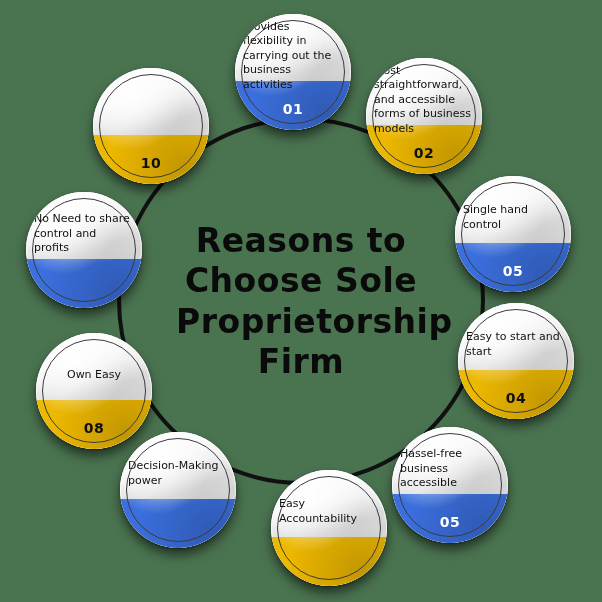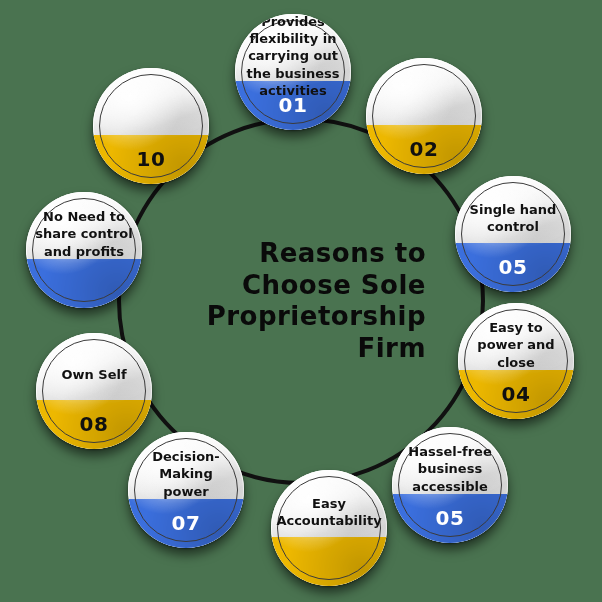--- a/index.html
+++ b/index.html
@@ -36,25 +36,25 @@
   }
 
   
   .center-title {
     position: absolute;
     left: 301px;
     top: 301px;
     width: 250px;
     margin-left: -125px;
     transform: translateY(-50%);
-    text-align: right;
+    text-align: center;
     color: #0a0a0a;
     font-family: "DejaVu Sans", sans-serif;
     font-weight: bold;
-    font-size: 26px;
+    font-size: 33px;
     line-height: 1.22;
     letter-spacing: 0.5px;
     white-space: pre-line;
   }
 
   
   .bubble {
     position: absolute;
     width: 116px;
     height: 116px;
@@ -120,39 +120,39 @@
 
   .bubble .label {
     position: absolute;
     left: 8px;
     right: 8px;
     top: 20px;
     height: 44px;
     display: flex;
     align-items: center;
     justify-content: center;
-    text-align: center;
+    text-align: left;
     z-index: 5;
     color: #111111;
     font-family: "DejaVu Sans", sans-serif;
-    font-weight: bold;
-    font-size: 13px;
+    font-weight: normal;
+    font-size: 11px;
     line-height: 1.32;
   }
 
   .bubble .num {
     position: absolute;
     left: 0;
     right: 0;
     bottom: 13px;
     text-align: center;
     z-index: 5;
     font-family: "DejaVu Sans", sans-serif;
     font-weight: bold;
-    font-size: 20px;
+    font-size: 14px;
     letter-spacing: 0.5px;
   }
   .bubble.blue .num { color: #ffffff; }
   .bubble.yellow .num { color: #101010; }
 </style>
 </head>
 <body>
 
 <div id="infographic" style="background: rgb(74, 115, 80);">
 
@@ -170,67 +170,67 @@
         <div class="shade"></div>
         <div class="inner-ring"></div>
         <div class="label">Provides flexibility in carrying out the business activities</div>
         <div class="num" style="color: rgb(255, 255, 255);">01</div>
       </div>
       <div class="bubble yellow" style="left: 366px; top: 58px;">
         <div class="fill" style="background: rgb(237, 184, 0);"></div>
         <div class="gloss"></div>
         <div class="shade"></div>
         <div class="inner-ring"></div>
+        <div class="label">Most straightforward, and accessible forms of business models</div>
         <div class="num" style="color: rgb(16, 16, 16);">02</div>
       </div>
       <div class="bubble blue" style="left: 455px; top: 176px;">
         <div class="fill" style="background: rgb(59, 111, 221);"></div>
         <div class="gloss"></div>
         <div class="shade"></div>
         <div class="inner-ring"></div>
         <div class="label">Single hand control</div>
         <div class="num" style="color: rgb(255, 255, 255);">05</div>
       </div>
       <div class="bubble yellow" style="left: 458px; top: 303px;">
         <div class="fill" style="background: rgb(237, 184, 0);"></div>
         <div class="gloss"></div>
         <div class="shade"></div>
         <div class="inner-ring"></div>
-        <div class="label">Easy to power and close</div>
+        <div class="label">Easy to start and start</div>
         <div class="num" style="color: rgb(16, 16, 16); margin-top: 7px;">04</div>
       </div>
       <div class="bubble blue" style="left: 392px; top: 427px;">
         <div class="fill" style="background: rgb(59, 111, 221);"></div>
         <div class="gloss"></div>
         <div class="shade"></div>
         <div class="inner-ring"></div>
         <div class="label">Hassel-free business accessible</div>
         <div class="num" style="color: rgb(255, 255, 255);">05</div>
       </div>
       <div class="bubble yellow" style="left: 271px; top: 470px;">
         <div class="fill" style="background: rgb(237, 184, 0);"></div>
         <div class="gloss"></div>
         <div class="shade"></div>
         <div class="inner-ring"></div>
         <div class="label">Easy Accountability</div>
       </div>
-      <div class="bubble blue" style="left: 128px; top: 432px;">
+      <div class="bubble blue" style="left: 120px; top: 432px;">
         <div class="fill" style="background: rgb(59, 111, 221);"></div>
         <div class="gloss"></div>
         <div class="shade"></div>
         <div class="inner-ring"></div>
         <div class="label">Decision-Making power</div>
-        <div class="num" style="color: rgb(255, 255, 255);">07</div>
       </div>
       <div class="bubble yellow" style="left: 36px; top: 333px;">
         <div class="fill" style="background: rgb(237, 184, 0);"></div>
         <div class="gloss"></div>
         <div class="shade"></div>
         <div class="inner-ring"></div>
-        <div class="label">Own Self</div>
+        <div class="label">Own Easy</div>
         <div class="num" style="color: rgb(16, 16, 16);">08</div>
       </div>
       <div class="bubble blue" style="left: 26px; top: 192px;">
         <div class="fill" style="background: rgb(59, 111, 221);"></div>
         <div class="gloss"></div>
         <div class="shade"></div>
         <div class="inner-ring"></div>
         <div class="label">No Need to share control and profits</div>
       </div>
       <div class="bubble yellow" style="left: 93px; top: 68px;">

